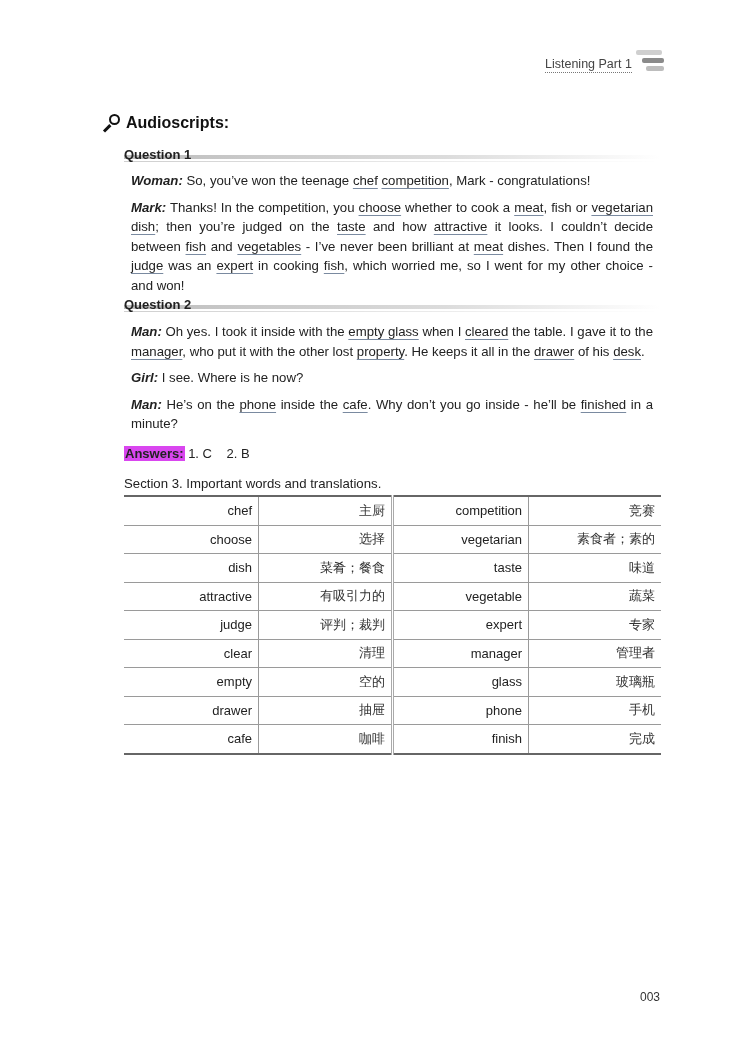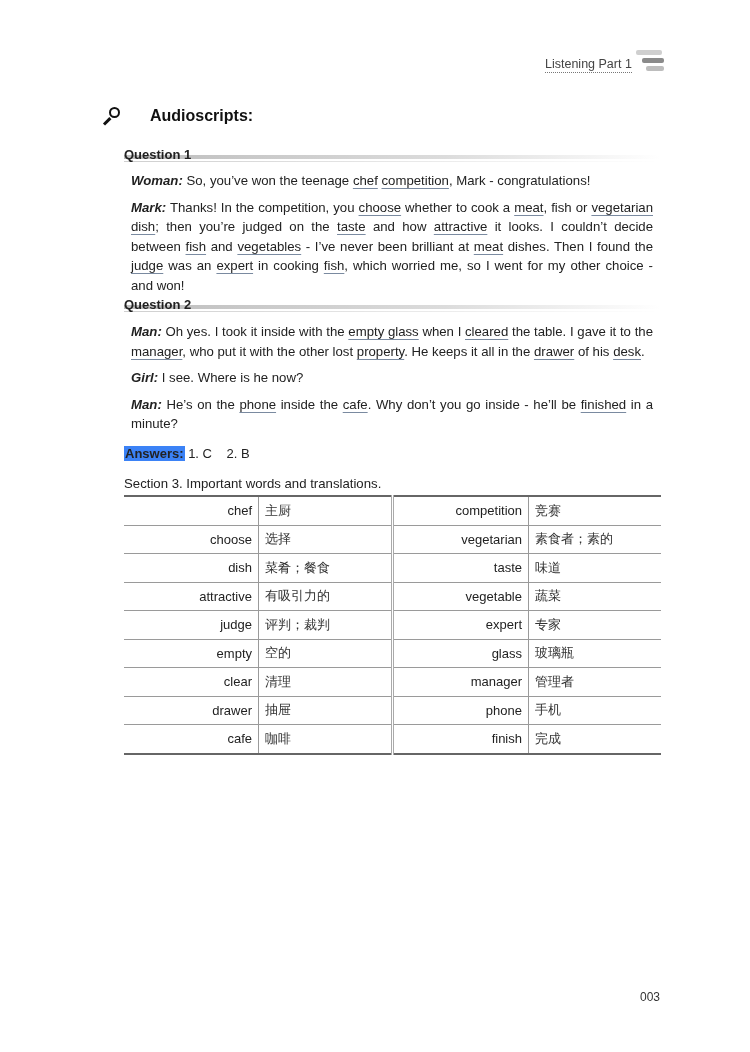--- a/index.html
+++ b/index.html
@@ -7,48 +7,48 @@
          font-family: "Liberation Sans", "DejaVu Sans", sans-serif; color: #222; }
 
   .header { position: absolute; top: 54px; left: 545px; }
   .header-title { font-size: 12.5px; color: #444; border-bottom: 1px dotted #777; padding-bottom: 1px; display: inline-block; }
   .header-bars { position: absolute; left: 91px; top: -4px; width: 28px; height: 24px; }
   .header-bars .b { position: absolute; height: 5px; border-radius: 2px; }
   .header-bars .b1 { top: 0; left: 0; width: 26px; background: #cfcfcf; }
   .header-bars .b2 { top: 8px; left: 6px; width: 22px; background: #8a8a8a; }
   .header-bars .b3 { top: 16px; left: 10px; width: 18px; background: #bdbdbd; }
 
-  .section-title { position: absolute; top: 106px; left: 104px; display: flex; align-items: center; gap: 24px; }
+  .section-title { position: absolute; top: 113px; left: 104px; display: flex; align-items: center; }
   .section-title .mag { width: 20px; height: 20px; position: relative; margin-right: 2px; }
   .section-title .mag .lens { position: absolute; left: 5px; top: 1px; width: 11px; height: 11px; border: 2px solid #111; border-radius: 50%; box-sizing: border-box; }
   .section-title .mag .handle { position: absolute; left: 0px; top: 13px; width: 9px; height: 3px; background: #111; transform: rotate(-45deg); transform-origin: left center; top: 17px; }
   .section-title span.t { font-weight: bold; font-size: 16px; color: #111; }
 
   .qhead { position: absolute; left: 124px; width: 536px; height: 17px; }
   .qhead .lbl { font-weight: bold; font-size: 13px; color: #222; position: relative; z-index: 2; }
   .qhead .bar { position: absolute; left: 0; right: 0; top: 10px; height: 4px;
                 background: linear-gradient(to right, #bdbdbd, #dcdcdc 60%, rgba(255,255,255,0)); }
   .qhead .rule { position: absolute; left: 0; right: 0; top: 16px; height: 1px; background: linear-gradient(to right, #cfcfcf, rgba(255,255,255,0)); }
 
   .para { position: absolute; left: 124px; width: 536px; font-size: 13.2px; line-height: 19.6px; text-align: justify; color: #222; }
   .para p { margin: 7px; }
   .sp { font-weight: bold; font-style: italic; }
   .u { text-decoration: underline; text-decoration-color: #7a8aa0; text-underline-offset: 3px; }
 
   .answers { position: absolute; top: 446px; left: 124px; font-size: 13px; color: #222; }
-  .answers .al { font-weight: bold; background: #3b82f6; padding: 0 1px; }
+  .answers .al { font-weight: bold; background: #d946ef; padding: 0 1px; }
 
   .sec3 { position: absolute; top: 476px; left: 124px; font-size: 13.2px; color: #222; }
 
   table.vocab { position: absolute; top: 495px; left: 124px; width: 537px; border-collapse: collapse; font-size: 13px; }
   table.vocab { border-top: 2px solid #666; border-bottom: 2px solid #666; }
   table.vocab td { height: 27.5px; border-bottom: 1px solid #9a9a9a; padding: 0 6px; }
   table.vocab tr:last-child td { border-bottom: none; }
   table.vocab td.en { text-align: right; width: 120px; color: #222; }
-  table.vocab td.zh { text-align: left; border-left: 1px solid #9a9a9a; font-family: "DejaVu Serif", serif; color: #333; width: 118px; }
+  table.vocab td.zh { text-align: right; border-left: 1px solid #9a9a9a; font-family: "DejaVu Serif", serif; color: #333; width: 118px; }
   table.vocab td.mid { border-right: 3px double #aaa; }
 
   .page-num { position: absolute; top: 990px; left: 640px; font-size: 12px; color: #333; text-align: right; }
 </style>
 </head>
 <body>
 
 <div class="header">
   <span class="header-title">Listening Part 1</span>
   <div class="header-bars">
@@ -117,30 +117,30 @@
         <td class="en">vegetable</td>
         <td class="zh">蔬菜</td>
       </tr>
       <tr>
         <td class="en">judge</td>
         <td class="zh mid">评判；裁判</td>
         <td class="en">expert</td>
         <td class="zh">专家</td>
       </tr>
       <tr>
+        <td class="en">clear</td>
+        <td class="zh mid">清理</td>
+        <td class="en">manager</td>
+        <td class="zh">管理者</td>
+      </tr>
+      <tr>
         <td class="en">empty</td>
         <td class="zh mid">空的</td>
         <td class="en">glass</td>
         <td class="zh">玻璃瓶</td>
-      </tr>
-      <tr>
-        <td class="en">clear</td>
-        <td class="zh mid">清理</td>
-        <td class="en">manager</td>
-        <td class="zh">管理者</td>
       </tr>
       <tr>
         <td class="en">drawer</td>
         <td class="zh mid">抽屉</td>
         <td class="en">phone</td>
         <td class="zh">手机</td>
       </tr>
       <tr>
         <td class="en">cafe</td>
         <td class="zh mid">咖啡</td>

